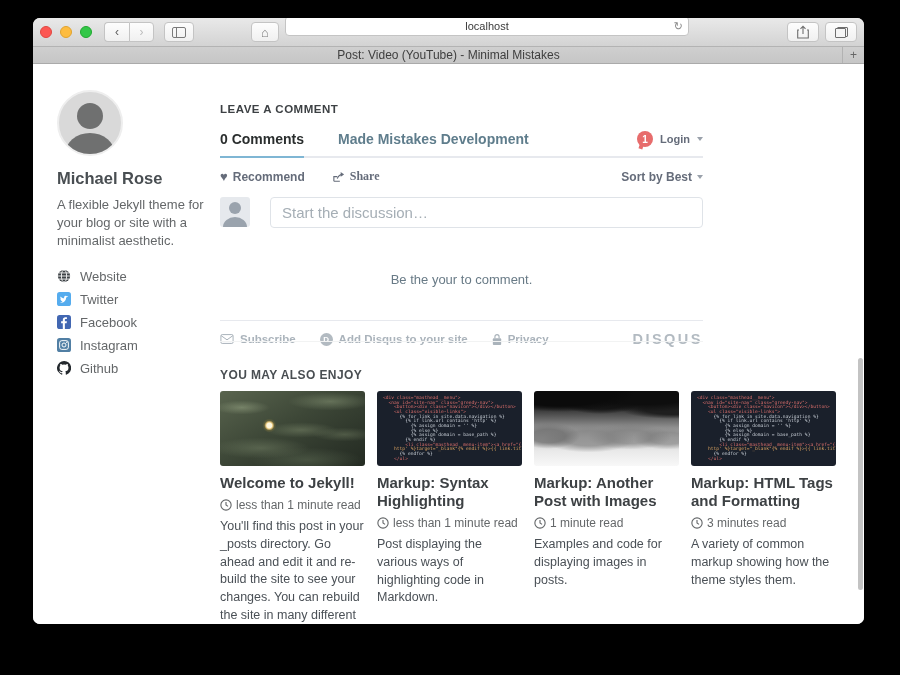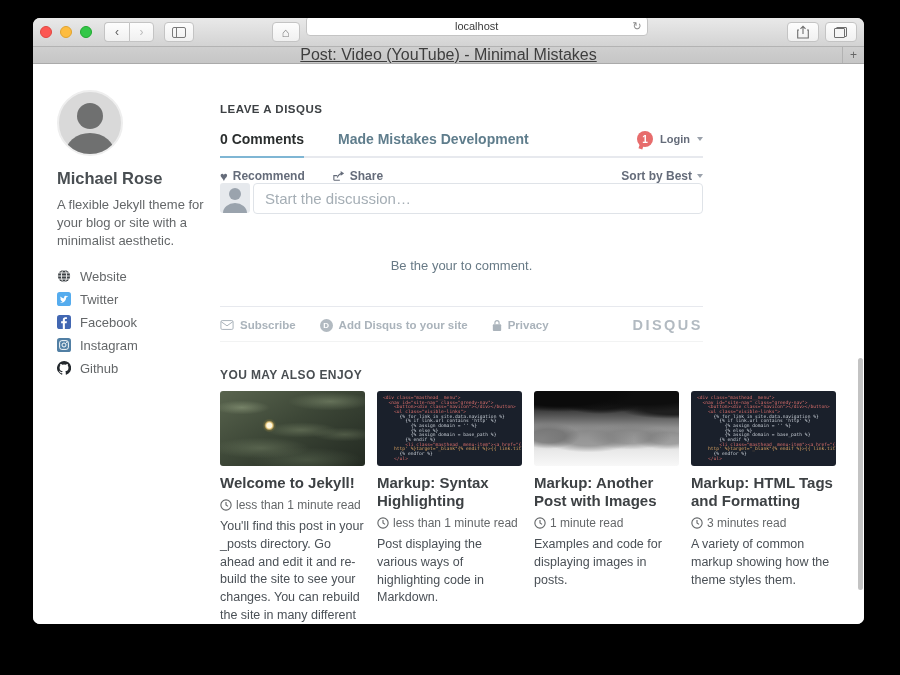--- a/index.html
+++ b/index.html
@@ -26,35 +26,35 @@
     color:#5e5e5e; font-size:12px;
   }
   .navgroup .chrome-btn { width:25px; border-radius:0; }
   .navgroup .chrome-btn:first-child { border-radius:4px 0 0 4px; border-right:none; }
   .navgroup .chrome-btn:last-child { border-radius:0 4px 4px 0; color:#bdbdbd; }
   .sidebar-toggle { width:30px; margin-right:8px; }
   .sidebar-toggle .pane { width:14px; height:11px; border:1px solid #7a7a7a; border-radius:2px; position:relative; }
   .sidebar-toggle .pane::before { content:""; position:absolute; left:3px; top:0; bottom:0; width:1px; background:#7a7a7a; }
   .home-btn { width:28px; margin:0 6px 0 auto; color:#7b7b7b; font-size:13px; }
   .addressbar {
-    width:342px; height:20px; background:#fff; border:1px solid #c4c4c4; border-radius:4px;
+    width:404px; height:20px; background:#fff; border:1px solid #c4c4c4; border-radius:4px;
     display:flex; align-items:center; position:relative; margin:0 auto 12px 0;
   }
   .addressbar .url { flex:1; text-align:center; font-size:11px; color:#393939; }
   .addressbar .reload { position:absolute; right:5px; color:#8a8a8a; font-size:11px; cursor:default; }
   .right-btns { display:flex; gap:6px; margin-left:auto; }
   .share-btn,.tabs-btn { width:32px; }
   .tabs-icon { position:relative; width:13px; height:11px; }
   .tabs-icon::before { content:""; position:absolute; right:0; top:0; width:9px; height:8px; border:1px solid #6e6e6e; border-radius:1px; background:#f5f5f5; }
   .tabs-icon::after { content:""; position:absolute; left:0; bottom:0; width:9px; height:8px; border:1px solid #6e6e6e; border-radius:1px; background:#f5f5f5; }
   .tabbar {
     height:17px; background:linear-gradient(#cfcfcf,#c6c6c6); border-bottom:1px solid #aaa;
     display:flex; align-items:center; position:relative;
   }
-  .tabbar .tab-title { flex:1; text-align:center; font-size:16px; color:#3e3e3e;text-decoration:underline; }
+  .tabbar .tab-title { flex:1; text-align:center; font-size:12px; color:#3e3e3e; }
   .tabbar .newtab { position:absolute; right:0; top:0; bottom:0; width:22px; border-left:1px solid #b2b2b2;
     display:flex; align-items:center; justify-content:center; font-size:12px; color:#666; }
   
   .content { position:relative; height:560px; background:#fff; overflow:hidden; }
   .scroll-thumb { position:absolute; right:1px; top:294px; width:5px; height:232px; background:#c3c3c3; border-radius:3px; }
   
   .profile { position:absolute; left:24px; top:26px; width:155px; }
   .avatar-circle { width:66px; height:66px; border-radius:50%; background:#d9d9d9; border:2px solid #eee; overflow:hidden; }
   .author-name { margin-top:13px; font-size:16.5px; font-weight:700; color:#494e52; }
   .author-bio { margin-top:8px; font-size:13px; line-height:1.4; color:#646769; }
@@ -69,24 +69,24 @@
   .dsq-tab-active { font-size:14px; font-weight:700; color:#2a2e2e; padding-bottom:9px; border-bottom:2px solid #7fb6d4; margin-bottom:-2px; }
   .dsq-tab-community { font-size:14px; font-weight:700; color:#5f7d8c; margin-left:34px; padding-bottom:7px; }
   .dsq-login { margin-left:auto; display:flex; align-items:center; gap:7px; padding-bottom:9px; }
   .badge { position:relative; width:16px; height:16px; border-radius:50%; background:#e76c6c; color:#fff;
     font-size:10px; font-weight:700; display:flex; align-items:center; justify-content:center; }
   .badge::after { content:""; position:absolute; left:2px; bottom:-2px; width:4px; height:4px; background:#e76c6c; transform:rotate(18deg); }
   .login-lbl { font-size:11px; color:#656c7a; font-weight:700; }
   .caret { width:0; height:0; border-left:3.5px solid transparent; border-right:3.5px solid transparent; border-top:4px solid #9aa1ab; }
   .dsq-actions { margin-top:11px; display:flex; align-items:center; color:#656c7a; }
   .act { display:flex; align-items:center; gap:5px; font-size:12px; font-weight:700; color:#656c7a; }
-  .act + .act { margin-left:28px; }
+  .act + .act { margin-left:28px;font-family:Liberation Serif, serif; }
   .heart-glyph { font-size:13px; color:#656c7a; line-height:1; }
   .sort { margin-left:auto; display:flex; align-items:center; gap:5px; font-size:12px; font-weight:700; color:#656c7a;text-align:center; }
-  .composer { display:flex; gap:3px; }
+  .composer { margin-top:13px; display:flex; gap:20px; }
   .composer-avatar { width:30px; height:30px; border-radius:3px; background:#e6e9ed; overflow:hidden; flex:none; }
   .composer-input { flex:1; height:31px; border:1px solid #dfe3e8; border-radius:4px; padding:0 11px;
     font-size:15px; color:#2a2e2e; font-family:"Liberation Sans","DejaVu Sans",sans-serif; outline:none; }
   .composer-input::placeholder { color:#a5aeb5; }
   .empty-msg { margin-top:44px; text-align:center; font-size:13px; color:#687a86; }
   .dsq-hr { margin-top:33px; border:none; border-top:1px solid #e7e9ee; }
   .dsq-footer { margin-top:10px; display:flex; align-items:center; color:#aab3bb; }
   .foot-link { display:flex; align-items:center; gap:6px; font-size:11.5px; font-weight:700; color:#aab3bb; }
   .foot-link + .foot-link { margin-left:24px; }
   .d-circle { width:13px; height:13px; border-radius:50%; background:#b2bac1; color:#fff; font-size:8px; font-weight:700;
@@ -226,21 +226,21 @@
             <svg width="14" height="14" viewBox="0 0 16 16">
                 <path fill="#24292e" d="M8 0a8 8 0 0 0-2.53 15.59c.4.07.55-.17.55-.38v-1.33c-2.23.48-2.7-1.07-2.7-1.07-.36-.92-.89-1.17-.89-1.17-.73-.5.06-.49.06-.49.8.06 1.23.83 1.23.83.72 1.23 1.88.87 2.34.67.07-.52.28-.87.5-1.07-1.78-.2-3.64-.89-3.64-3.95 0-.87.31-1.59.82-2.15-.08-.2-.36-1.02.08-2.12 0 0 .67-.21 2.2.82a7.6 7.6 0 0 1 4 0c1.53-1.03 2.2-.82 2.2-.82.44 1.1.16 1.92.08 2.12.51.56.82 1.28.82 2.15 0 3.07-1.87 3.75-3.65 3.95.29.25.54.73.54 1.48v2.2c0 .21.15.46.55.38A8 8 0 0 0 8 0z"></path>
               </svg>
           </span>
           <span class="lbl">Github</span>
         </li>
       </ul>
     </aside>
 
     <section class="dsq">
-      <h2 class="leave-heading">LEAVE A DISQUS</h2>
+      <h2 class="leave-heading">LEAVE A COMMENT</h2>
       <div class="dsq-tabs">
         <span class="dsq-tab-active">0 Comments</span>
         <span class="dsq-tab-community">Made Mistakes Development</span>
         <span class="dsq-login">
           <span class="badge">1</span>
           <span class="login-lbl">Login</span>
           <span class="caret"></span>
         </span>
       </div>
       <div class="dsq-actions">

